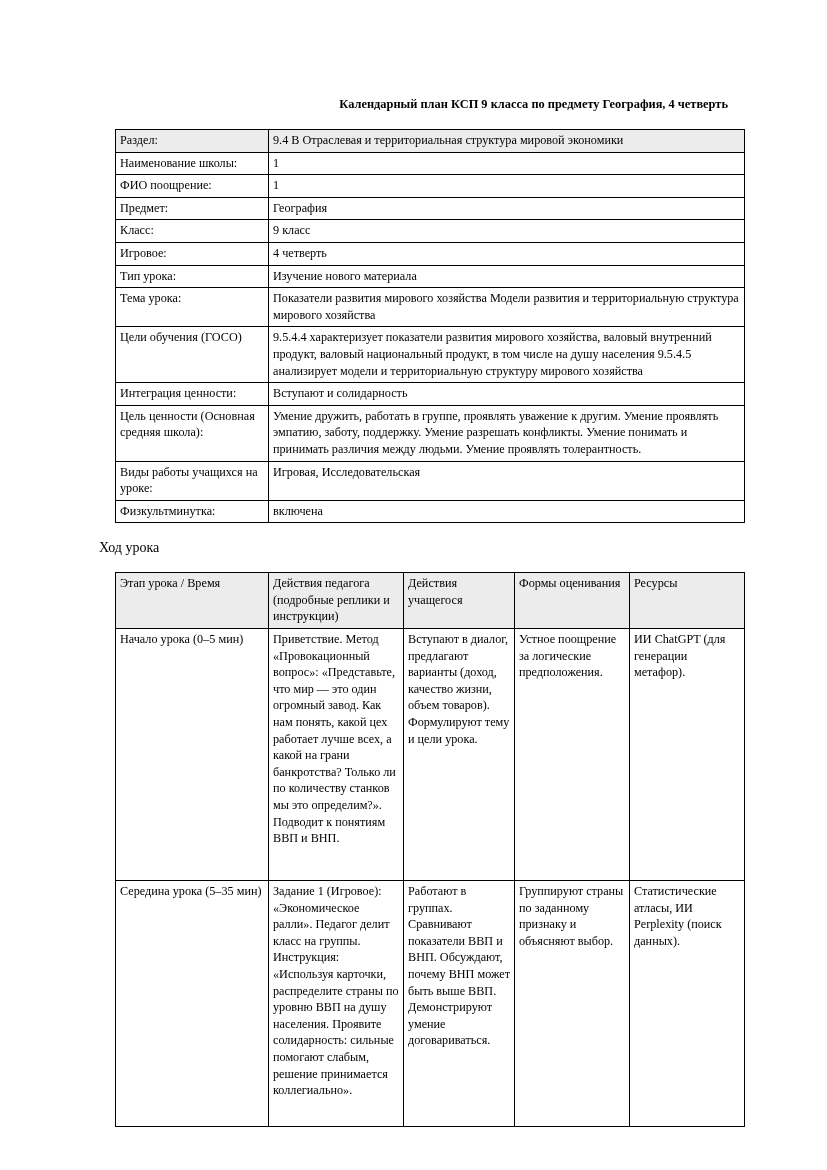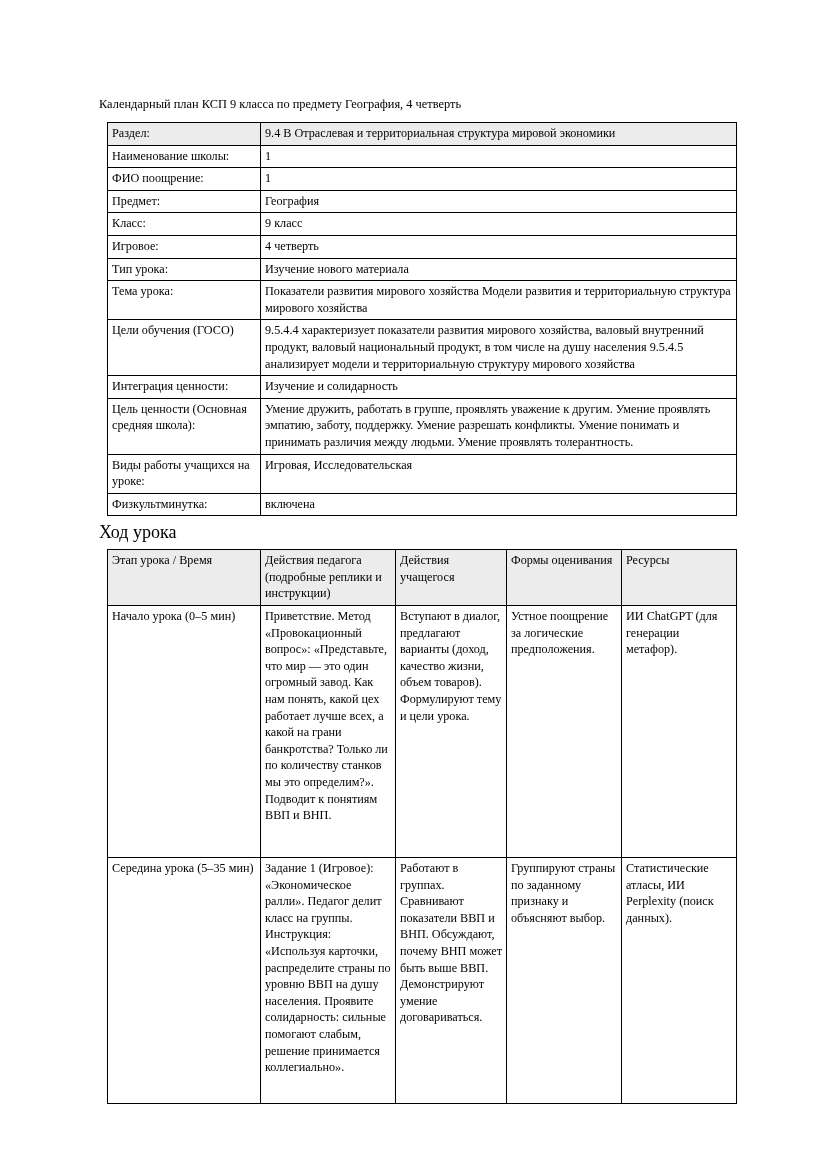--- a/index.html
+++ b/index.html
@@ -28,28 +28,29 @@
   .content {
     position: absolute;
     left: 99px;
     top: 96px;
     width: 629px;
   }
   .doc-title {
     font-size: 12.4px;
     line-height: 17px;
     margin: 0 0 9px 0;
-    font-weight: normal;
+    font-weight: bold;
     white-space: nowrap;
+    text-align: right;
   }
   table.doc-table {
     border-collapse: collapse;
     table-layout: fixed;
     width: 629px;
-    margin: 8px;
+    margin: 16px;
     padding-left: 40px;
   }
   table.doc-table td,
   table.doc-table th {
     border: 1px solid #000000;
     padding: 2px 4px 3px 4px;
     font-size: 12.2px;
     line-height: 16.6px;
     vertical-align: top;
     text-align: left;
@@ -61,21 +62,21 @@
   
   table.info-table col.c-label { width: 153px; }
   table.info-table col.c-value { width: 476px; }
 
   tr.shaded > td,
   tr.shaded > th {
     background: #ececec;
   }
 
   .caption-line {
-    font-size: 18px;
+    font-size: 14px;
     line-height: 17px;
     margin: 3px 0 6px 0;
   }
 
   
   table.flow-table col.f1 { width: 153px; }
   table.flow-table col.f2 { width: 135px; }
   table.flow-table col.f3 { width: 111px; }
   table.flow-table col.f4 { width: 115px; }
   table.flow-table col.f5 { width: 115px; }
@@ -129,21 +130,21 @@
         <tr>
           <td>Тема урока:</td>
           <td>Показатели развития мирового хозяйства Модели развития и территориальную структура мирового хозяйства</td>
         </tr>
         <tr>
           <td>Цели обучения (ГОСО)</td>
           <td>9.5.4.4 характеризует показатели развития мирового хозяйства, валовый внутренний продукт, валовый национальный продукт, в том числе на душу населения 9.5.4.5 анализирует модели и территориальную структуру мирового хозяйства</td>
         </tr>
         <tr>
           <td>Интеграция ценности:</td>
-          <td>Изучение и солидарность</td>
+          <td>Вступают и солидарность</td>
         </tr>
         <tr>
           <td>Цель ценности (Основная средняя школа):</td>
           <td>Умение дружить, работать в группе, проявлять уважение к другим. Умение проявлять эмпатию, заботу, поддержку. Умение разрешать конфликты. Умение понимать и принимать различия между людьми. Умение проявлять толерантность.</td>
         </tr>
         <tr>
           <td>Виды работы учащихся на уроке:</td>
           <td>Игровая, Исследовательская</td>
         </tr>
         <tr>

